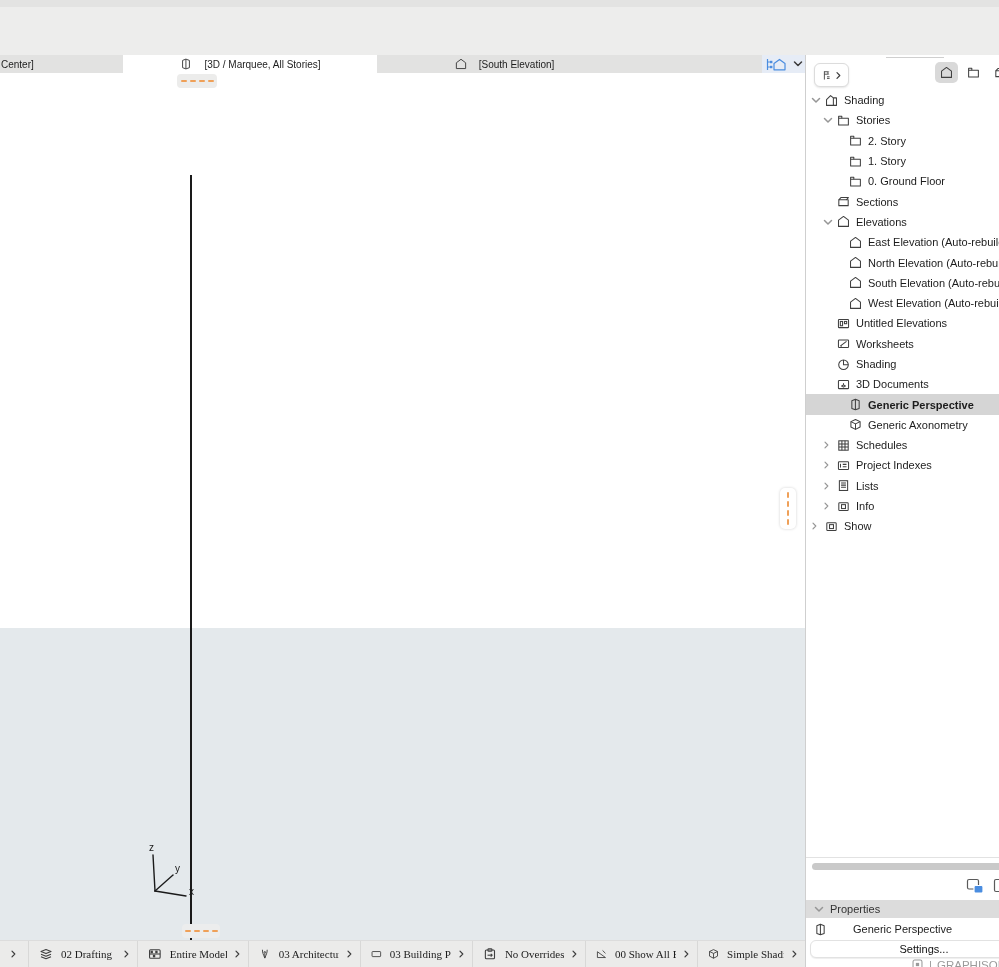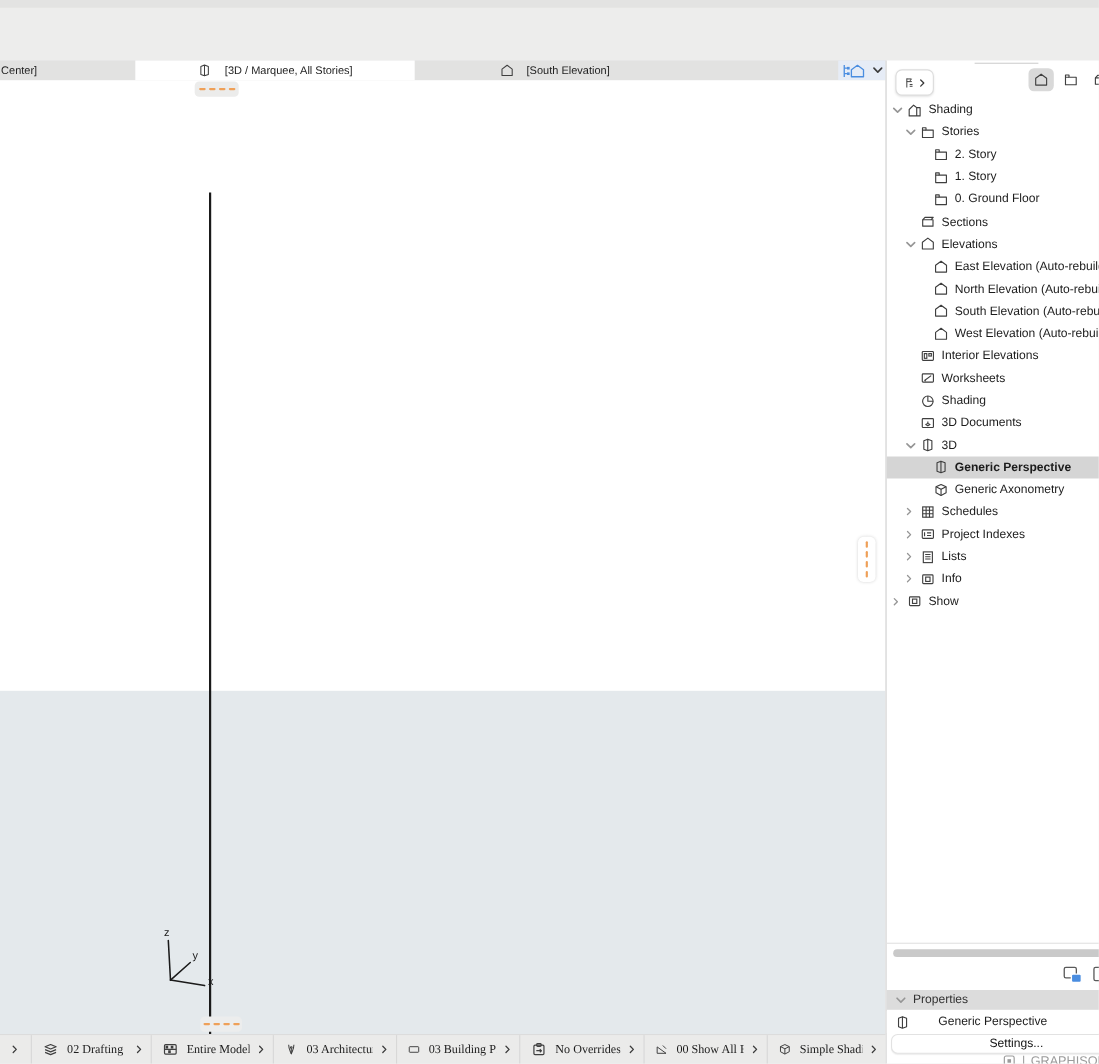--- a/index.html
+++ b/index.html
@@ -399,21 +399,21 @@
           </span>
           <span class="tlabel">West Elevation (Auto-rebuild Model)</span>
         </div>
       <div class="trow" style="--d:1">
           <span class="tchev"></span>
           <span class="tic">
             <svg width="15" height="15" viewBox="0 0 16 16">
               <use href="#s-interior"></use>
             </svg>
           </span>
-          <span class="tlabel">Interior Elevations</span>
+          <span class="tlabel">Untitled Elevations</span>
         </div>
       <div class="trow" style="--d:1">
           <span class="tchev"></span>
           <span class="tic">
             <svg width="15" height="15" viewBox="0 0 16 16">
               <use href="#s-worksheet"></use>
             </svg>
           </span>
           <span class="tlabel">Worksheets</span>
         </div>
@@ -427,33 +427,20 @@
           <span class="tlabel">Shading</span>
         </div>
       <div class="trow" style="--d:1">
           <span class="tchev"></span>
           <span class="tic">
             <svg width="15" height="15" viewBox="0 0 16 16">
               <use href="#s-doc3d"></use>
             </svg>
           </span>
           <span class="tlabel">3D Documents</span>
-        </div>
-      <div class="trow" style="--d:1">
-          <span class="tchev">
-            <svg width="10" height="8" viewBox="0 0 10 8">
-              <use href="#s-chev-down"></use>
-            </svg>
-          </span>
-          <span class="tic">
-            <svg width="15" height="15" viewBox="0 0 16 16">
-              <use href="#s-cube"></use>
-            </svg>
-          </span>
-          <span class="tlabel">3D</span>
         </div>
       <div class="trow sel" style="--d:2">
           <span class="tchev"></span>
           <span class="tic">
             <svg width="15" height="15" viewBox="0 0 16 16">
               <use href="#s-cube"></use>
             </svg>
           </span>
           <span class="tlabel">Generic Perspective</span>
         </div>

